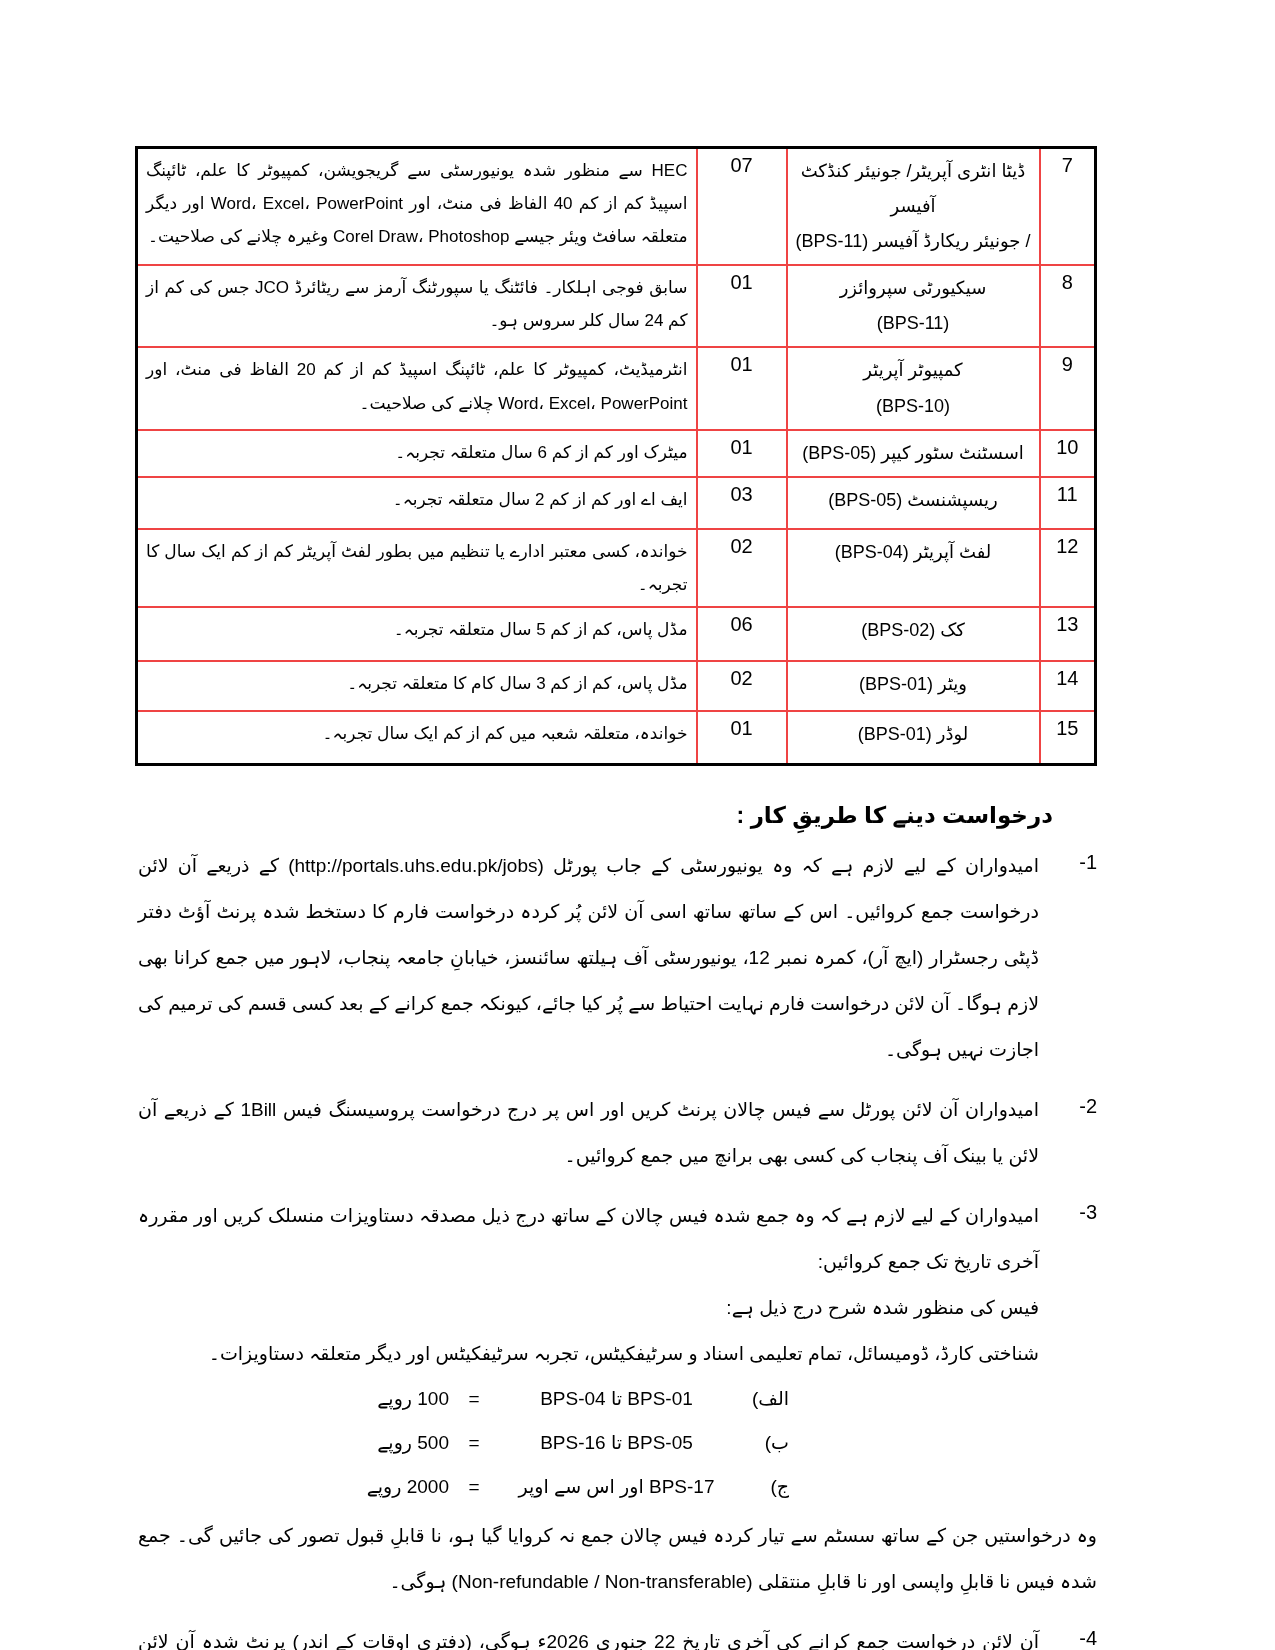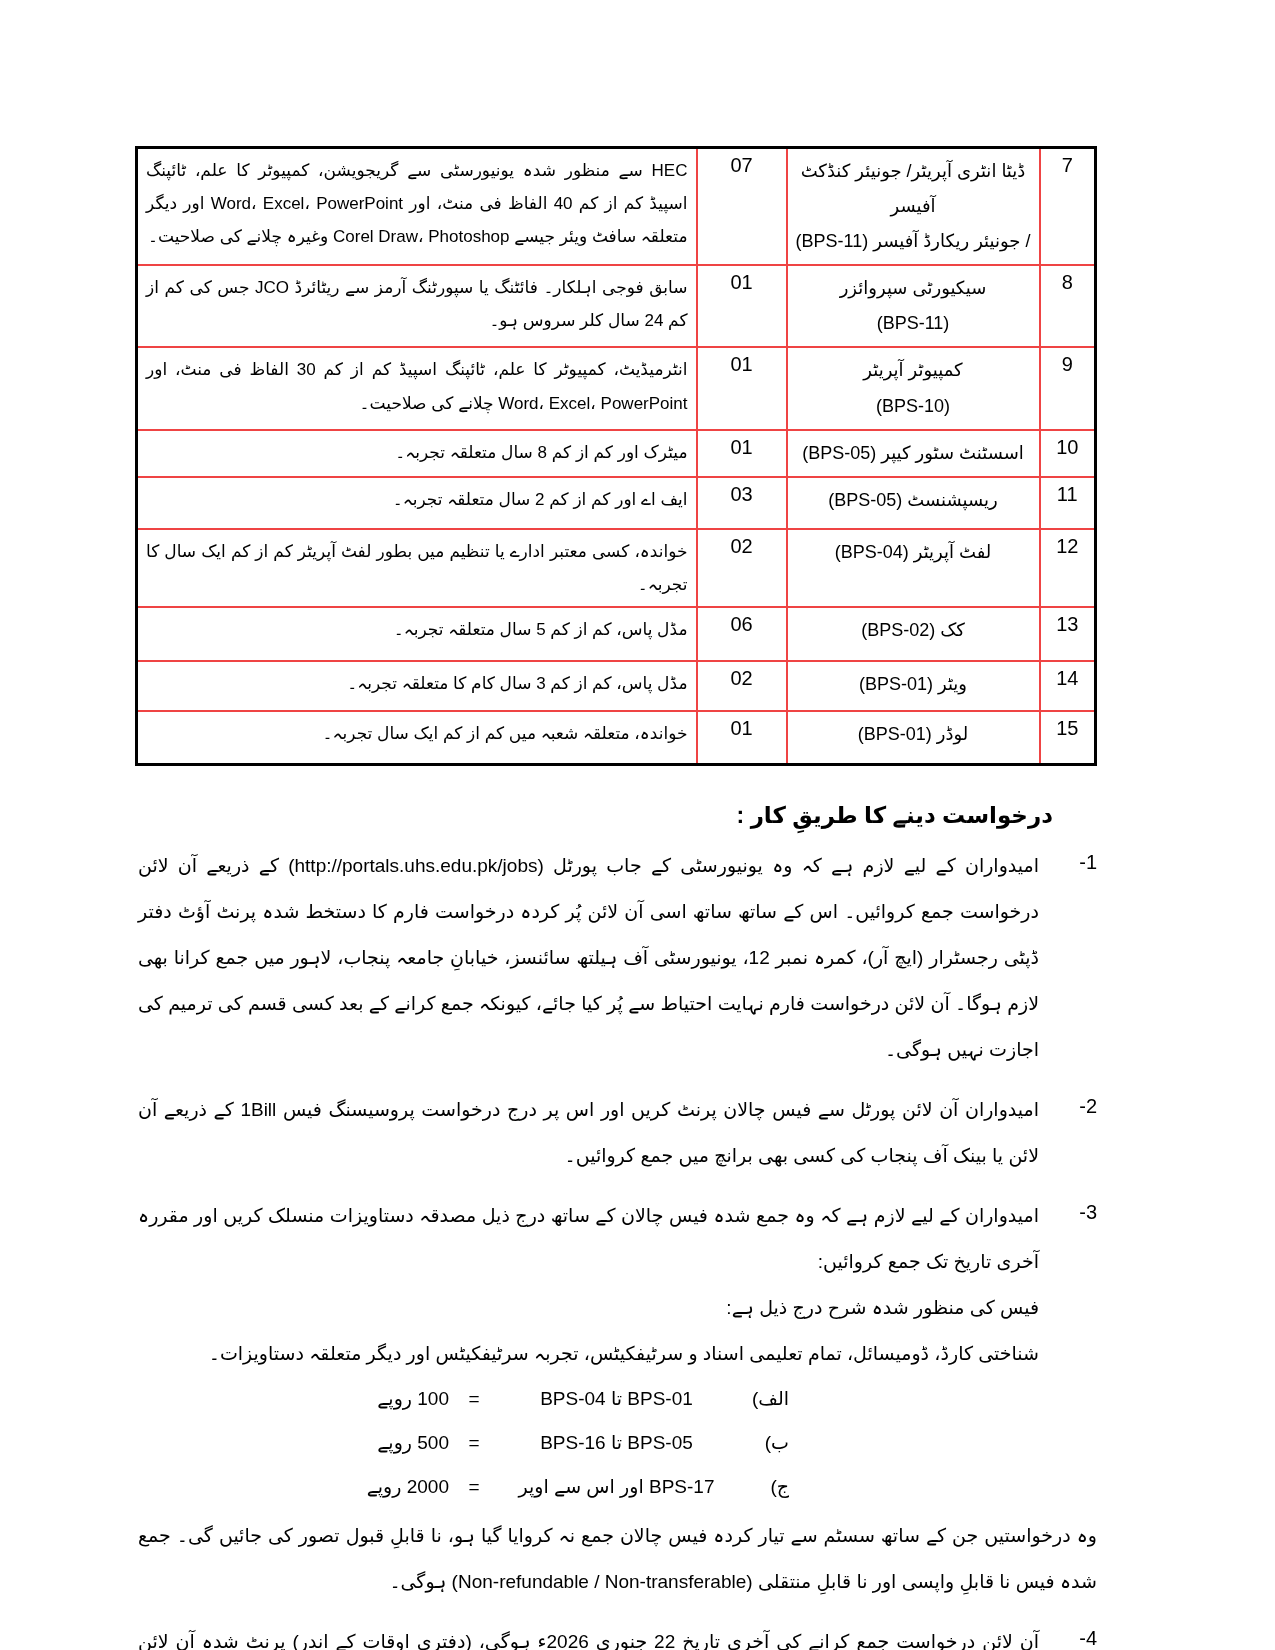--- a/index.html
+++ b/index.html
@@ -60,29 +60,29 @@
           <td class="posts">01</td>
           <td class="req">سابق فوجی اہلکار۔ فائٹنگ یا سپورٹنگ آرمز سے ریٹائرڈ JCO جس کی کم از کم 24 سال کلر سروس ہو۔</td>
         </tr>
         <tr class="r9">
           <td class="sr">9</td>
           <td class="title">
             <div>کمپیوٹر آپریٹر</div>
             <div>(BPS-10)</div>
           </td>
           <td class="posts">01</td>
-          <td class="req">انٹرمیڈیٹ، کمپیوٹر کا علم، ٹائپنگ اسپیڈ کم از کم 30 الفاظ فی منٹ، اور Word، Excel، PowerPoint چلانے کی صلاحیت۔</td>
+          <td class="req">انٹرمیڈیٹ، کمپیوٹر کا علم، ٹائپنگ اسپیڈ کم از کم 20 الفاظ فی منٹ، اور Word، Excel، PowerPoint چلانے کی صلاحیت۔</td>
         </tr>
         <tr class="r10">
           <td class="sr">10</td>
           <td class="title">
             <div>اسسٹنٹ سٹور کیپر (BPS-05)</div>
           </td>
           <td class="posts">01</td>
-          <td class="req">میٹرک اور کم از کم 8 سال متعلقہ تجربہ۔</td>
+          <td class="req">میٹرک اور کم از کم 6 سال متعلقہ تجربہ۔</td>
         </tr>
         <tr class="r11">
           <td class="sr">11</td>
           <td class="title">
             <div>ریسپشنسٹ (BPS-05)</div>
           </td>
           <td class="posts">03</td>
           <td class="req">ایف اے اور کم از کم 2 سال متعلقہ تجربہ۔</td>
         </tr>
         <tr class="r12">

